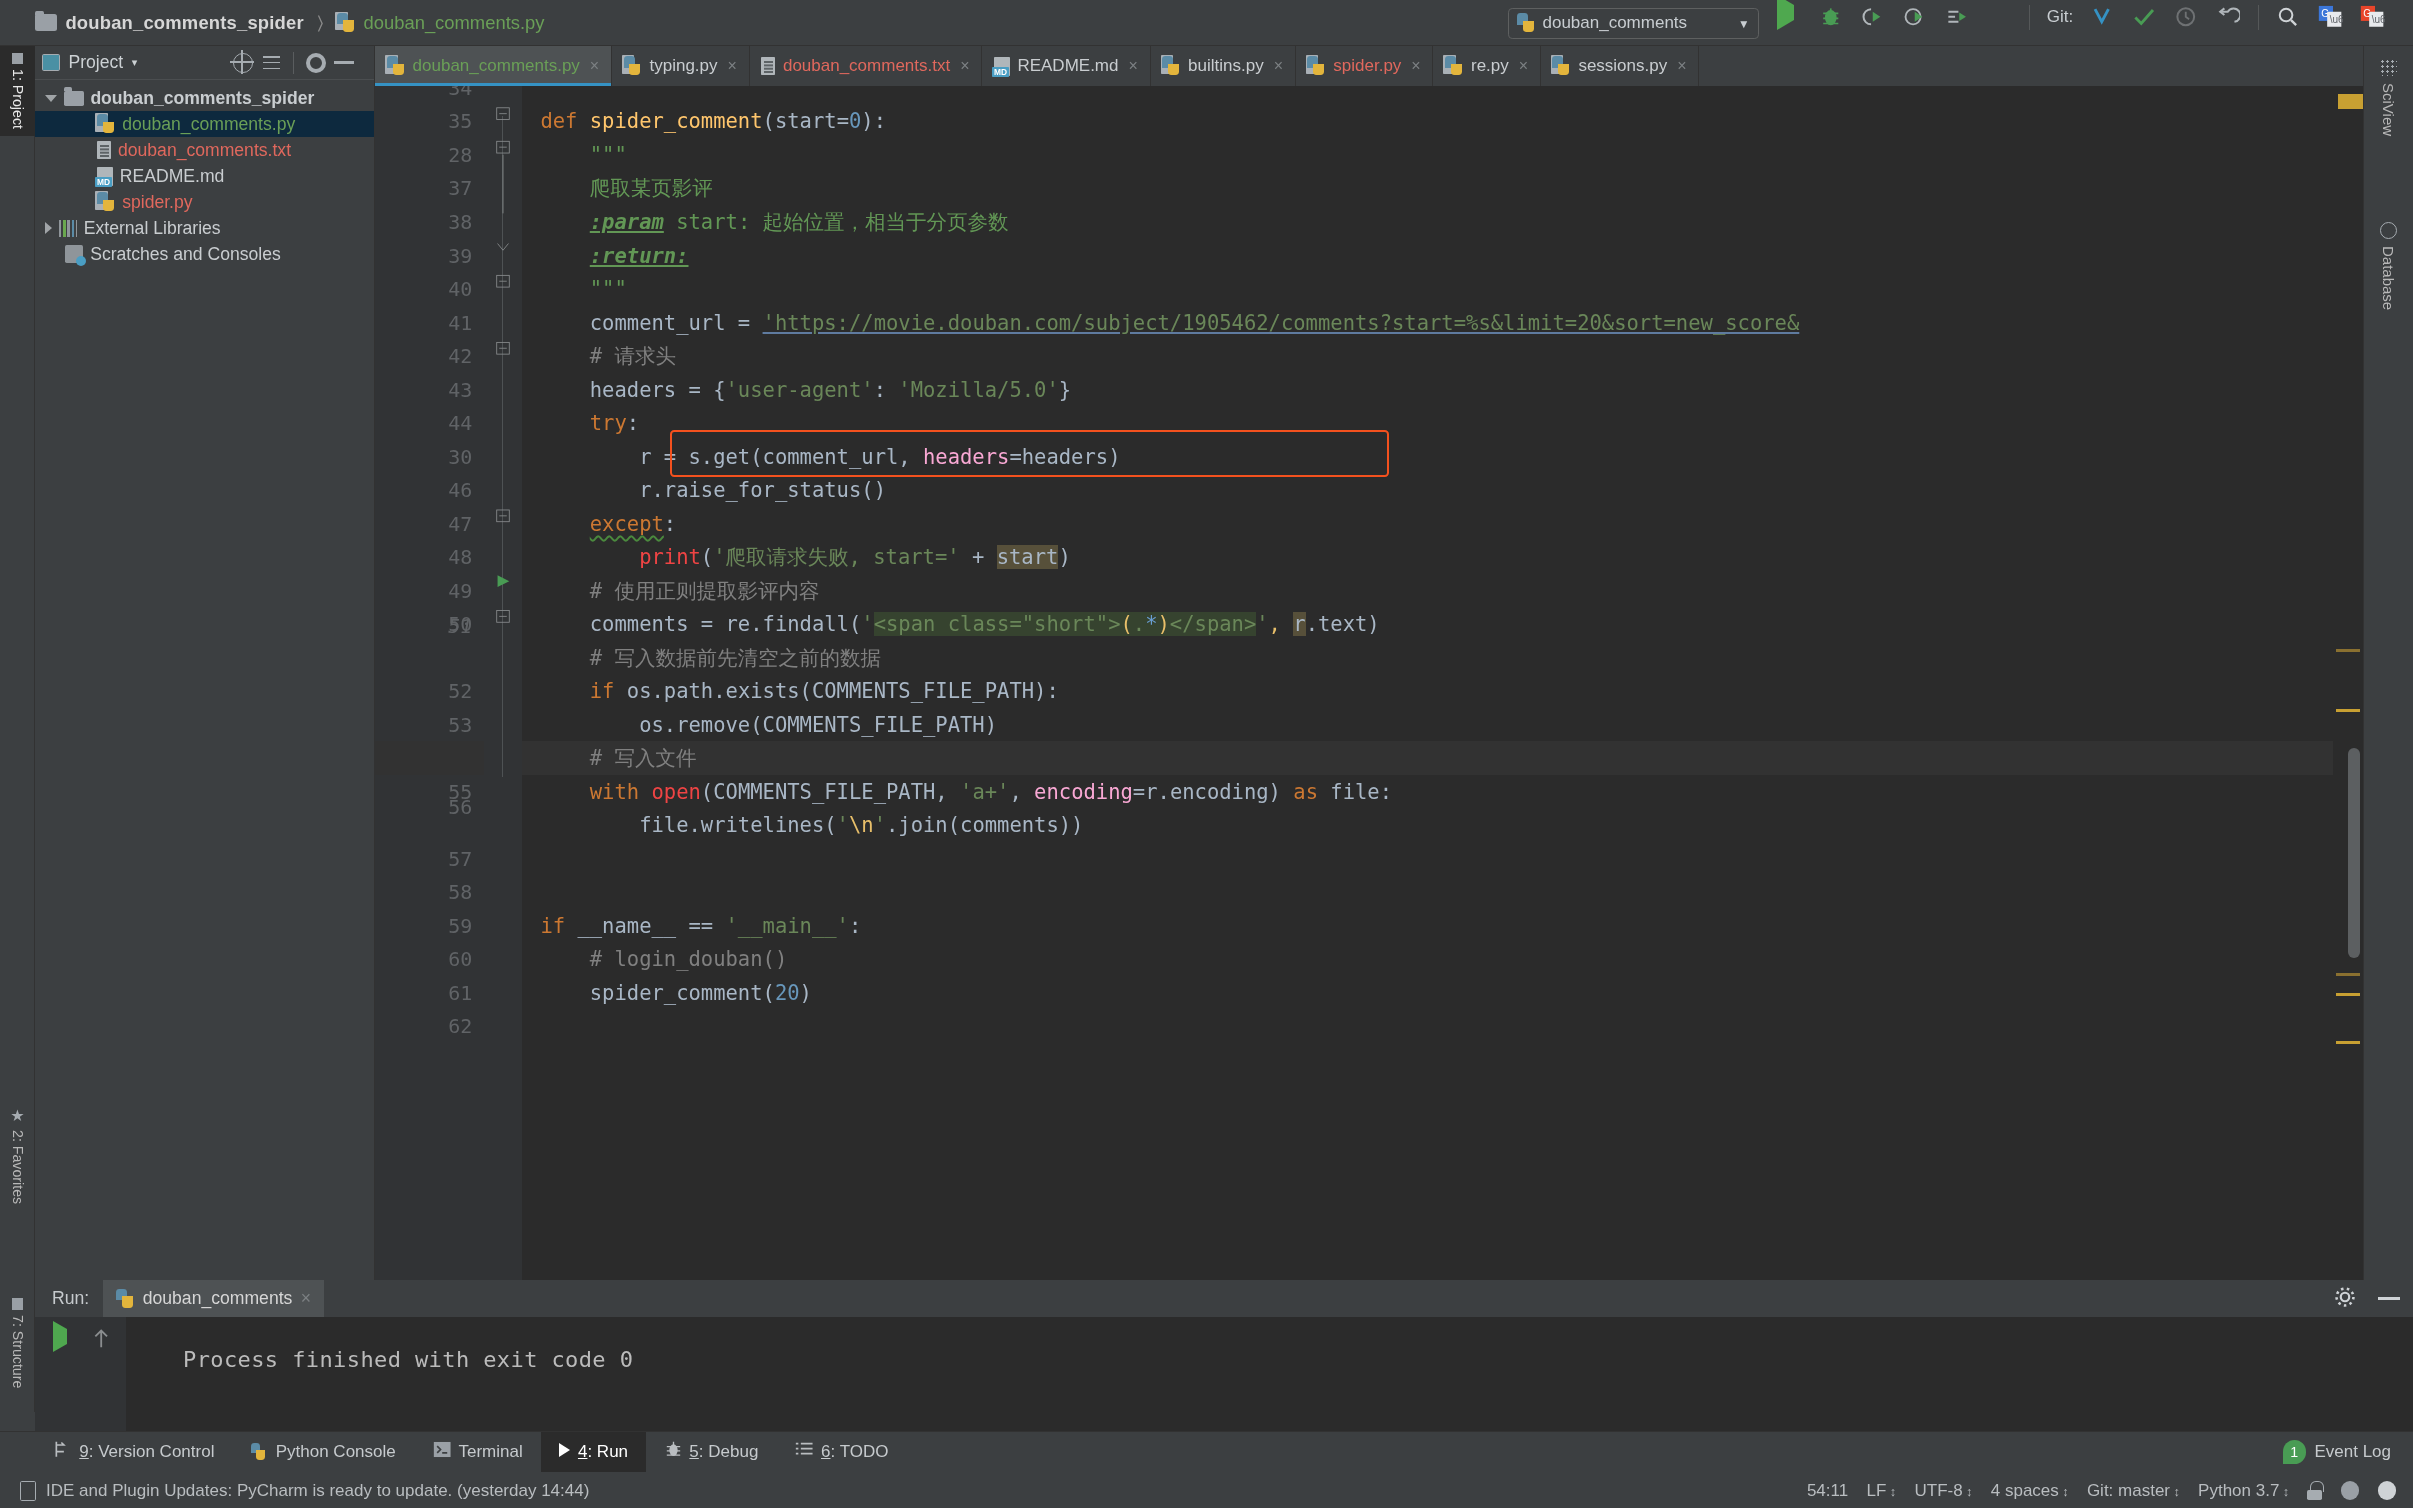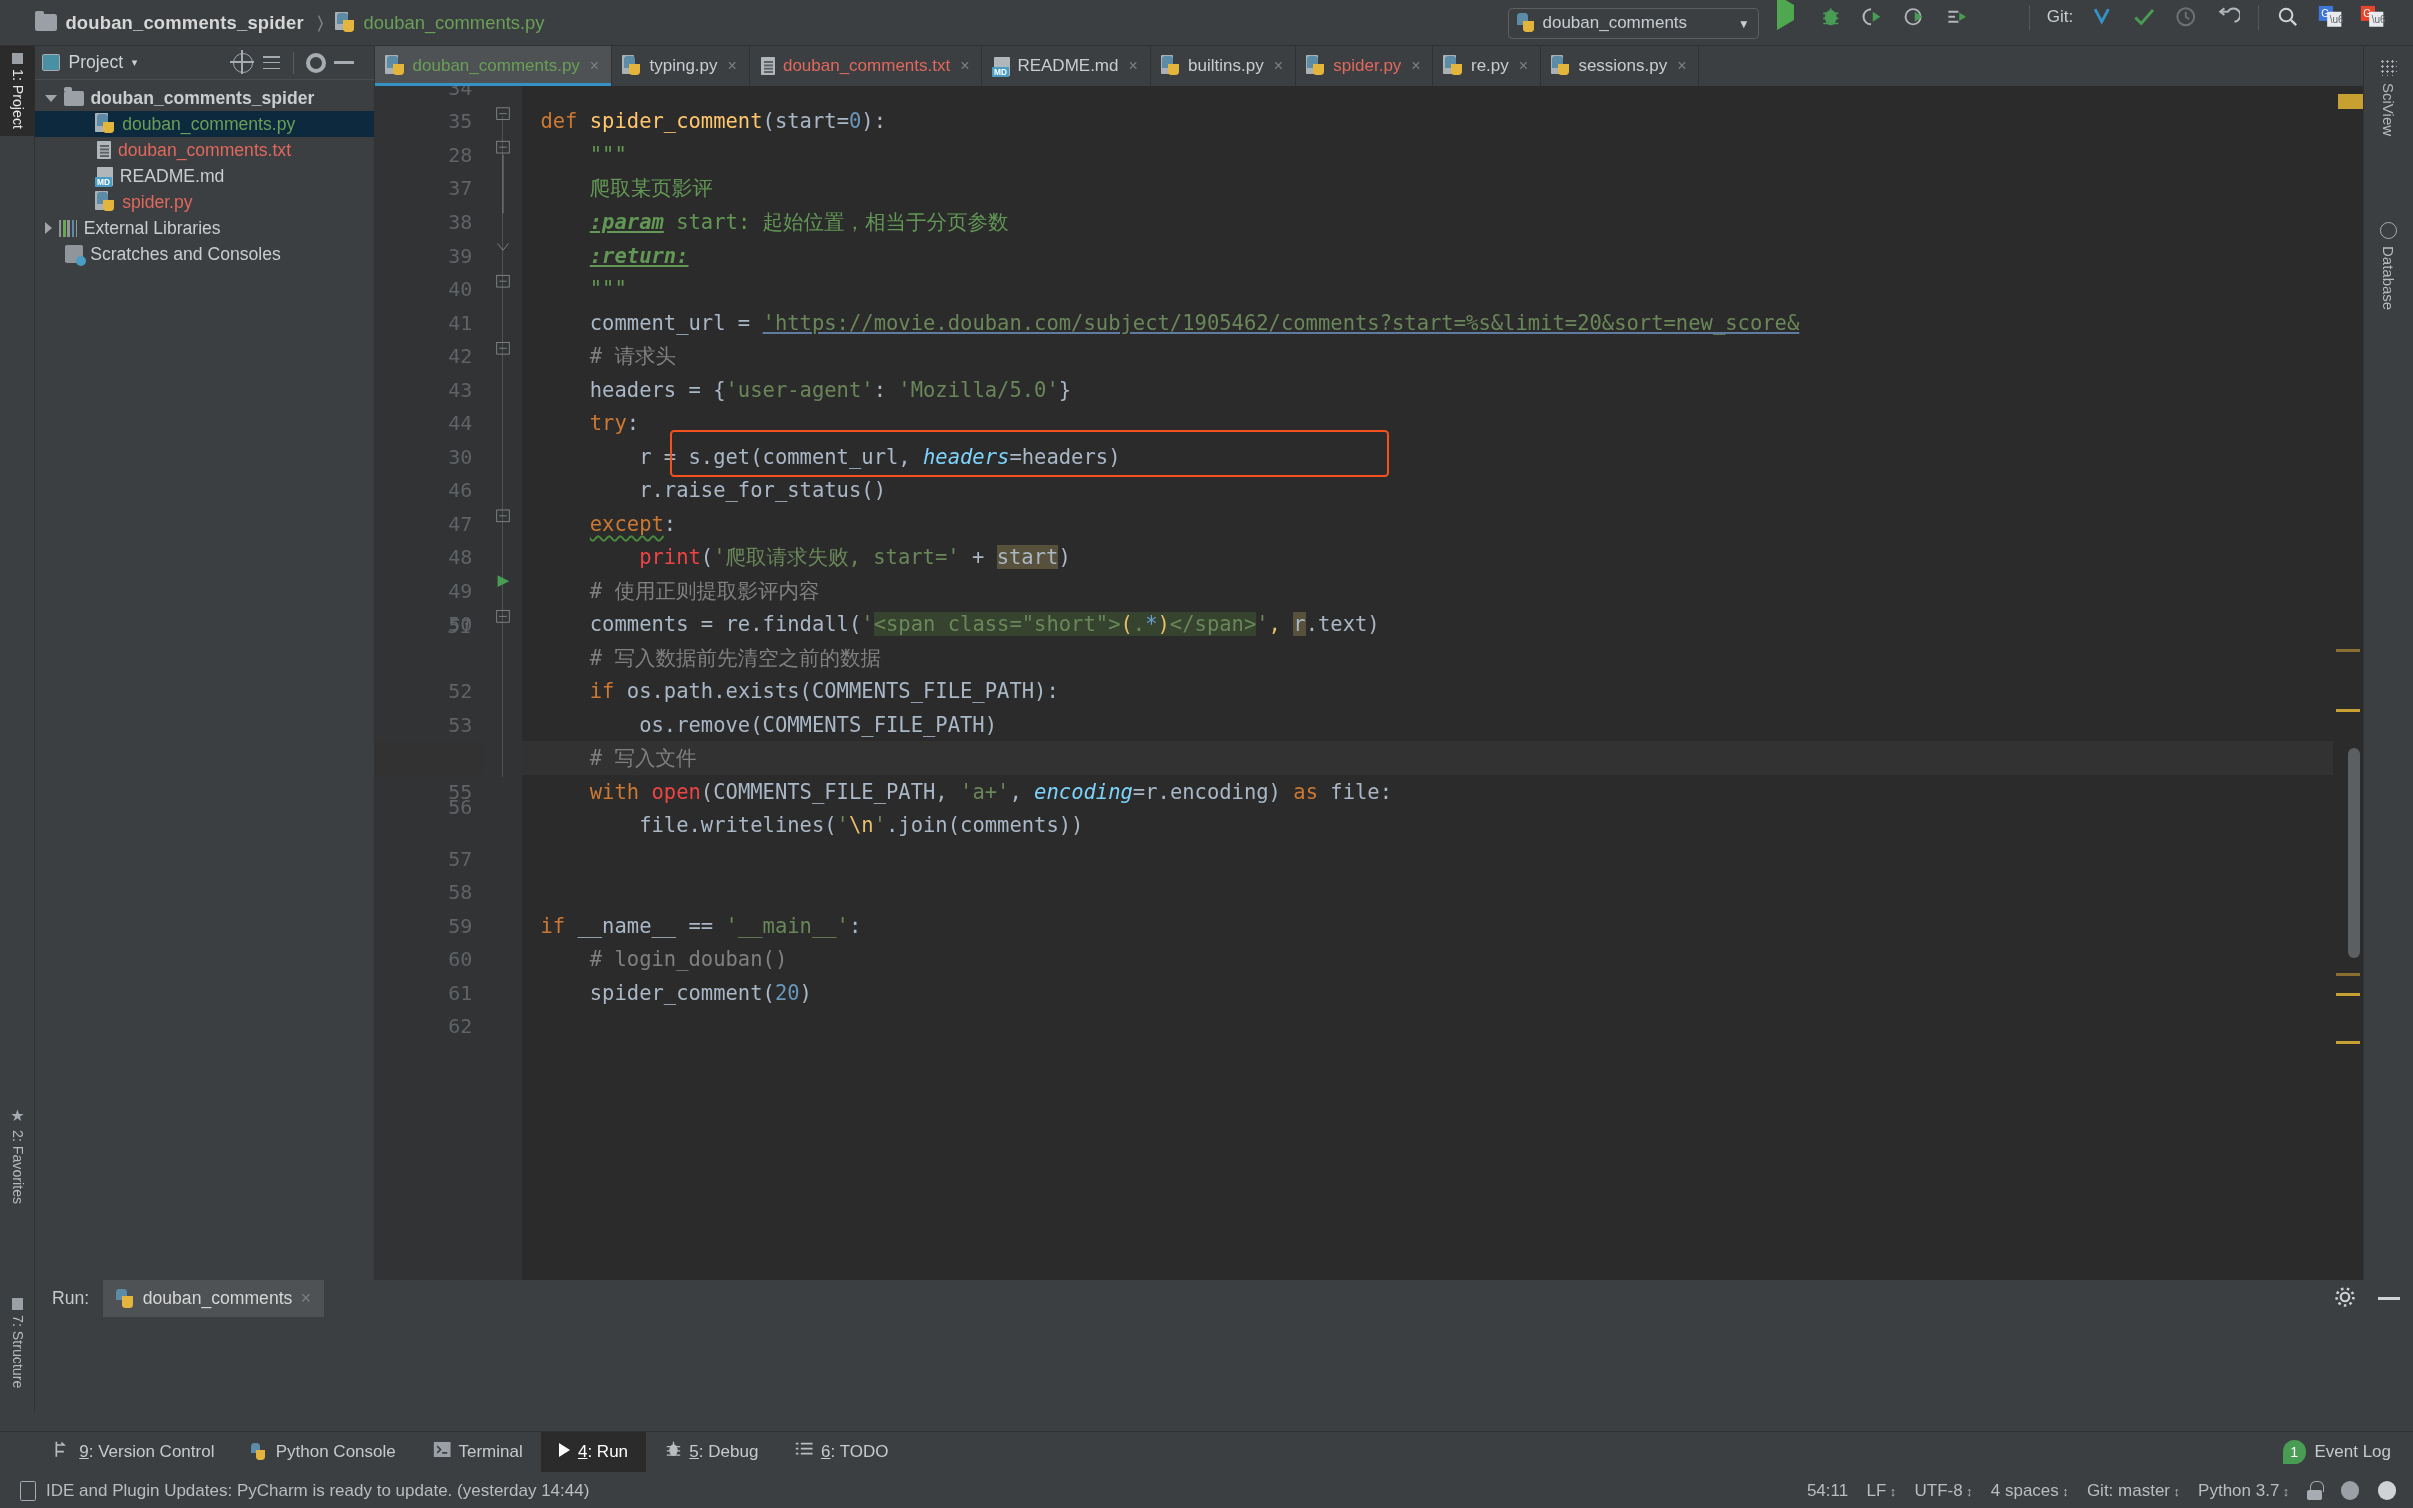--- a/index.html
+++ b/index.html
@@ -136,21 +136,21 @@
   .curline-bg{position:absolute;left:0;width:1988px;height:34px;background:#323232;}
 
   .k{color:#cc7832;}            
   .fn{color:#ffc66d;}           
   .num{color:#6897bb;}          
   .str{color:#6a8759;}          
   .cmt{color:#808080;}          
   .doc{color:#629755;}          
   .doctag{color:#629755;font-style:italic;font-weight:bold;text-decoration:underline;}
   .bfn{color:#ef4444;}          
-  .kwarg{color:#7dd3fc;font-style:italic;}        
+  .kwarg{color:#f9a8d4;}        
   .ident{color:#a9b7c6;}
   .urlstr{color:#6a8759;text-decoration:underline;text-decoration-color:#5f7ba0;}
   .hl{background:#36432f;}      
   .vhl{background:#57503a;}     
   .ylw{color:#e8bf6a;}
   .blu{color:#6a9fd4;}
   .squig{ text-decoration: underline wavy #4a8a3d; text-underline-offset:4.2px;}
 
   .redbox{
     position:absolute; left:295px; top:344px; width:719px; height:47px;
@@ -565,20 +565,35 @@
           <svg width="22" height="22" viewBox="0 0 26 26">
               <circle cx="13" cy="13" r="5" fill="none" stroke="#cfd3d6" stroke-width="2.6"></circle>
               <circle cx="13" cy="13" r="10" fill="none" stroke="#cfd3d6" stroke-width="3" stroke-dasharray="3 4"></circle>
             </svg>
         </span>
         <span>
             <span style="display:block;width:22px;height:2.5px;background:#cfd3d6"></span>
           </span>
       </span>
     </div>
+    <div class="run-body">
+      <div class="run-side">
+        <span style="position:absolute;left:18.4px;top:11.7px;">
+          <span class="tri-green" style="border-left-width:14.2px;border-top-width:8.4px;border-bottom-width:8.4px;"></span>
+        </span>
+        <span style="position:absolute;left:57px;top:10px;">
+          <svg width="18.4" height="22" viewBox="0 0 22 26">
+              <path d="M11 24V4M4 11l7-7 7 7" stroke="#8a8d8f" stroke-width="2.2" fill="none"></path>
+            </svg>
+        </span>
+        <span style="position:absolute;left:22px;top:117px;color:#9aa0a6;font-size:18.4px;">»</span>
+        <span style="position:absolute;left:60px;top:117px;color:#9aa0a6;font-size:18.4px;">»</span>
+      </div>
+      <div class="run-out">Process finished with exit code 0</div>
+    </div>
   </div>
 
   <div class="bottombar" id="bottombar">
       <span style="width:35px"></span>
     <div class="bbtn">
         <span><svg width="18.4" height="18.4" viewBox="0 0 22 22">
             <path d="M4 2v18M4 6h9l-3-3M4 14h9" stroke="#b9bdc0" stroke-width="2" fill="none"></path>
           </svg></span>
         <span><u>9</u>: Version Control</span>
       </div>

